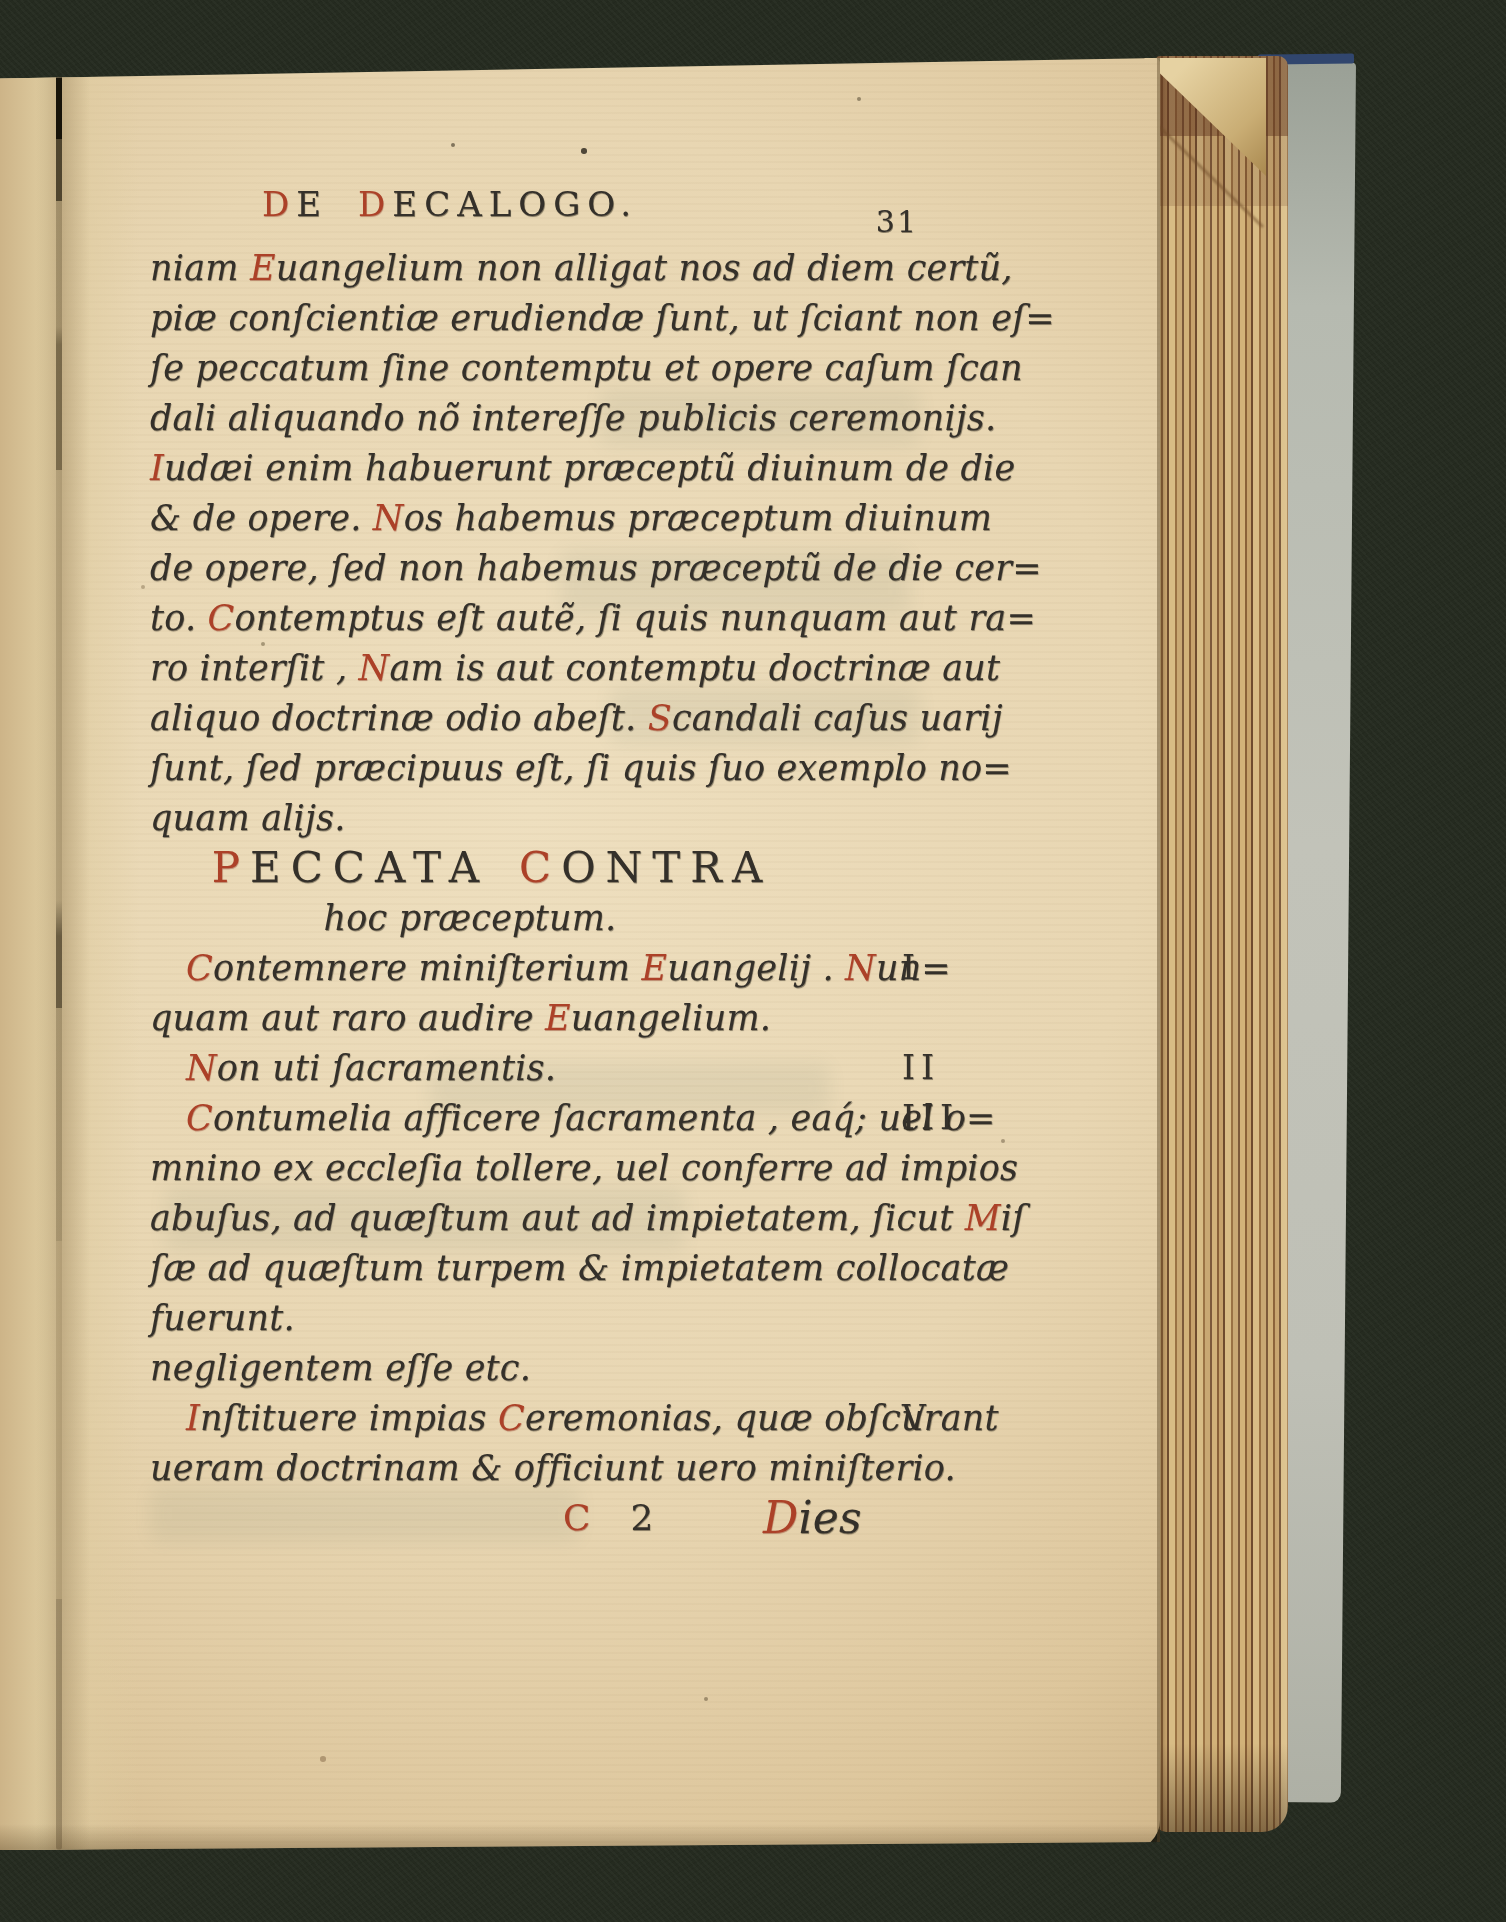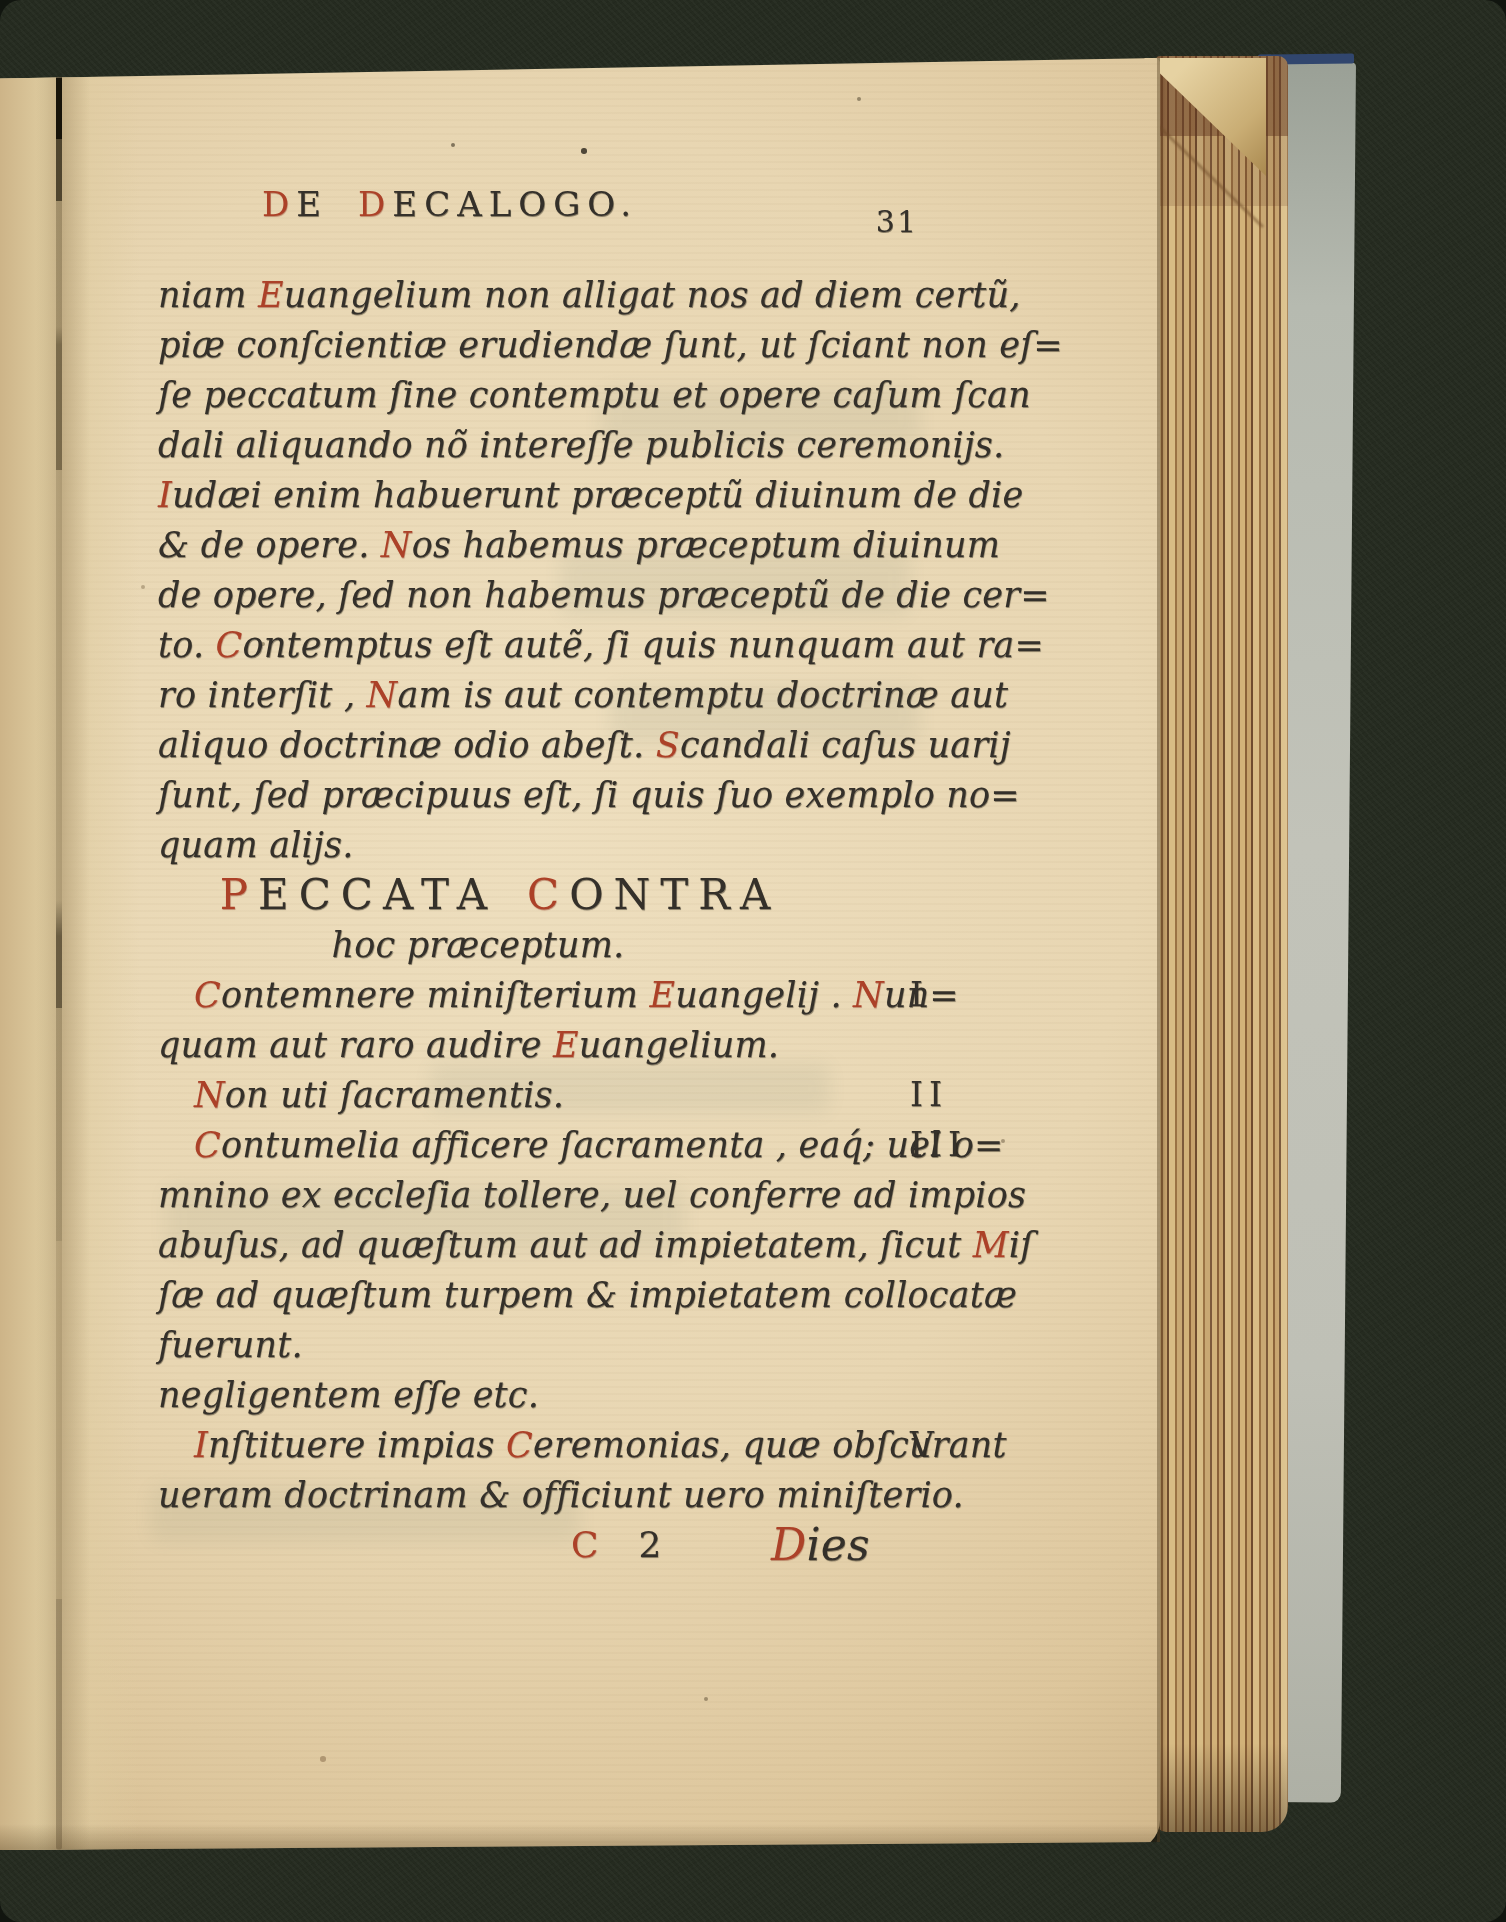--- a/index.html
+++ b/index.html
@@ -1,17 +1,17 @@
 <!DOCTYPE html>
 <html><head>
 <meta charset="utf-8">
 <style>
   html,body{margin:0;padding:0;background:#11150f;}
   .scene{position:relative;width:1506px;height:1922px;overflow:hidden;
-         font-family:"DejaVu Serif", serif;border-radius:21px;}
+         font-family:"DejaVu Serif", serif;}
   .backdrop{position:absolute;inset:0;z-index:0;
     background:
       repeating-linear-gradient(47deg, rgba(255,255,255,0.025) 0 2px, transparent 2px 5px),
       repeating-linear-gradient(-31deg, rgba(0,0,0,0.06) 0 1px, transparent 1px 4px),
       #252b20;}
   
   .gray-sheet{position:absolute;left:1278px;top:62px;width:78px;height:1740px;z-index:1;
     transform:rotate(0.5deg);transform-origin:top left;border-radius:2px 4px 10px 4px;
     background:linear-gradient(180deg,#9aa096 0,#b6bab0 14%,#c2c3b9 45%,#bfc0b6 75%,#aeb0a5 100%);}
   .cover-sliver{position:absolute;left:1258px;top:54px;width:96px;height:10px;z-index:2;
@@ -68,21 +68,21 @@
       858px 40px 0 1px rgba(70,60,40,0.5), 262px 585px 0 1px rgba(100,85,55,0.5),
       322px 1700px 0 2px rgba(120,90,60,0.45), 705px 1640px 0 1px rgba(90,75,50,0.5),
       1002px 1082px 0 1px rgba(90,75,50,0.45), 142px 528px 0 1px rgba(110,90,60,0.4);}
   
   .header-row{position:absolute;left:150px;top:126px;width:770px;height:64px;color:#34302a;}
   .running-title{display:block;text-align:center;padding-right:170px;
     font-size:34px;letter-spacing:7px;white-space:nowrap;
     text-shadow:0.6px 0.6px 0.7px rgba(46,40,28,0.55);}
   .page-number{position:absolute;right:2px;top:20px;font-size:30px;letter-spacing:2px;
     text-shadow:0.5px 0.5px 0.6px rgba(46,40,28,0.5);}
-  .text-block{position:absolute;left:150px;top:212px;width:770px;color:#34302a;margin-left:8px;}
+  .text-block{position:absolute;left:150px;top:185px;width:770px;color:#34302a;}
   .line{position:relative;height:50px;line-height:50px;white-space:nowrap;
     font-style:italic;font-size:35px;letter-spacing:0.2px;
     text-shadow:0.6px 0.6px 0.7px rgba(46,40,28,0.5);}
   .line.indent{padding-left:36px;}
   .line.heading_caps{font-style:normal;font-size:42px;letter-spacing:10px;
     text-align:center;padding-right:86px;}
   .line.heading_italic{text-align:center;padding-right:130px;}
   .seg-red{color:#ac4128;text-shadow:0.5px 0.5px 0.7px rgba(140,50,30,0.45);}
   .seg-gap{display:inline-block;width:30px;}
   .marginal{position:absolute;left:752px;top:0;font-style:normal;font-size:33px;

